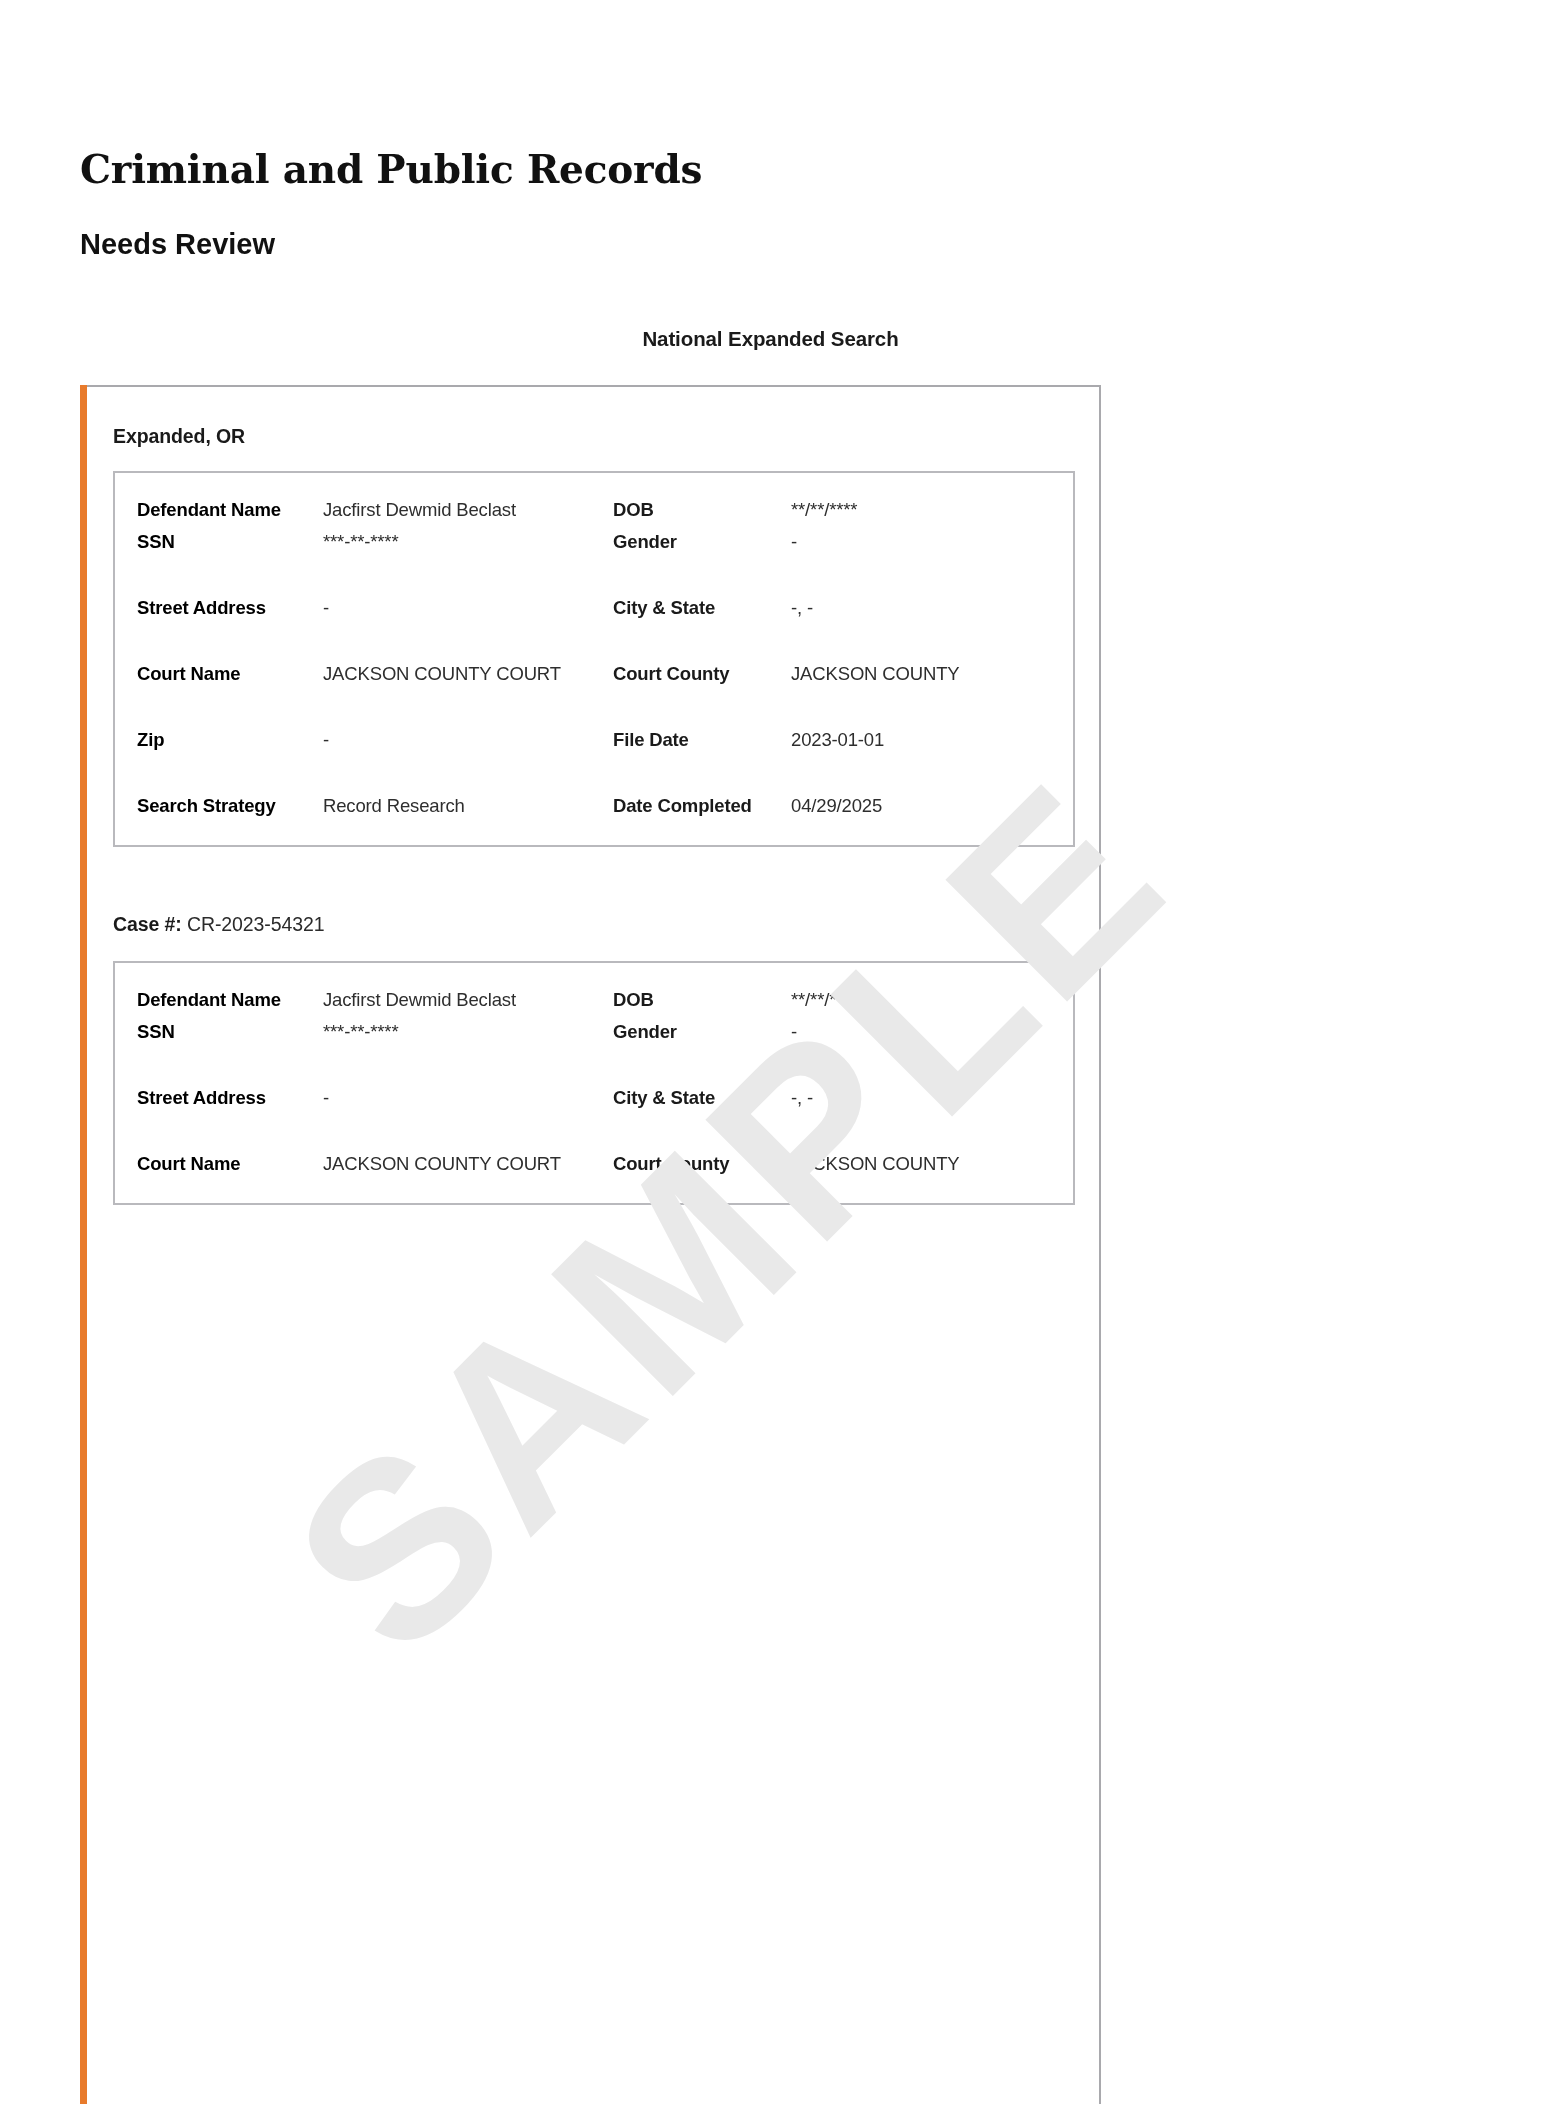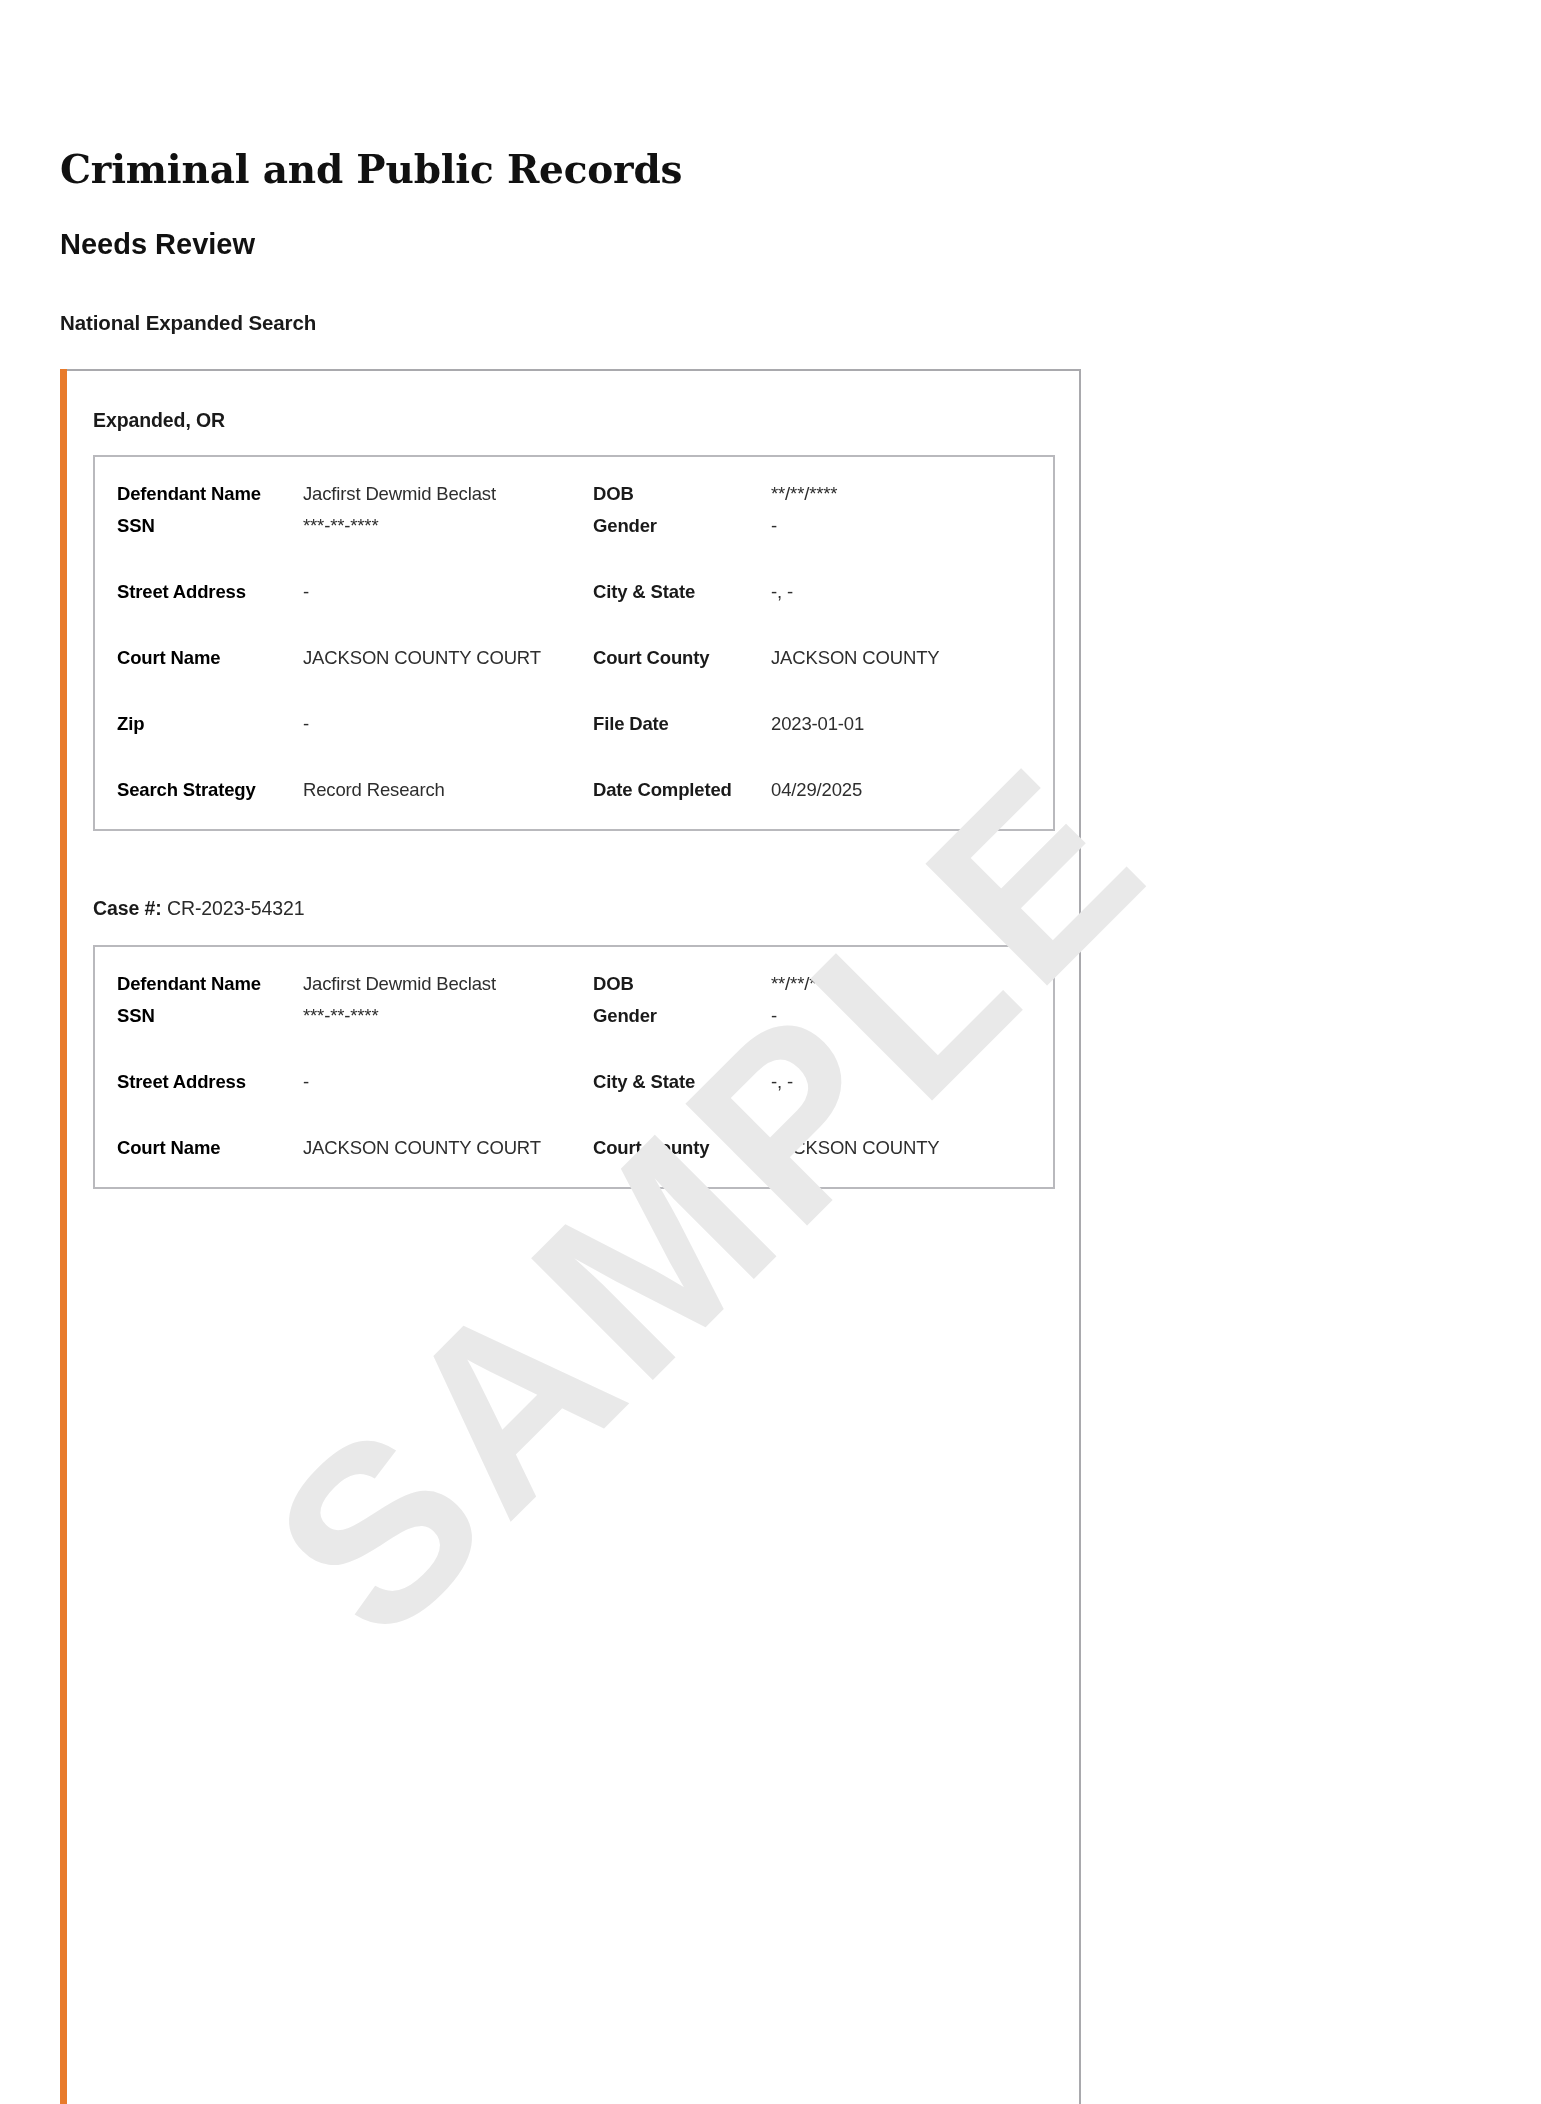--- a/index.html
+++ b/index.html
@@ -14,21 +14,21 @@
     color: #1a1a1a;
     overflow: hidden;
     position: relative;
   }
 
   .page {
     position: relative;
     width: 1541px;
     height: 2104px;
     box-sizing: border-box;
-    padding: 0 60px;
+    padding: 0 80px;
     overflow: hidden;
   }
 
   
   .doc-title {
     font-family: "DejaVu Serif", "Liberation Serif", serif;
     font-size: 39px;
     font-weight: 700;
     letter-spacing: -0.2px;
     color: #111111;
@@ -43,23 +43,24 @@
     color: #111111;
     margin: 0;
     padding-top: 38px;
     line-height: 1.1;
   }
   .section-title {
     font-family: "Liberation Sans", sans-serif;
     font-size: 20.5px;
     font-weight: 700;
     color: #1a1a1a;
-    margin: 0;
+    margin: 16px;
     padding-top: 50px;
     letter-spacing: -0.1px;
+    text-align: center;
   }
 
   
   .result-card {
     position: relative;
     margin-top: 34px;
     border: 2px solid #a9a9ad;
     border-left: 0;
     background: #ffffff;
     box-sizing: border-box;

